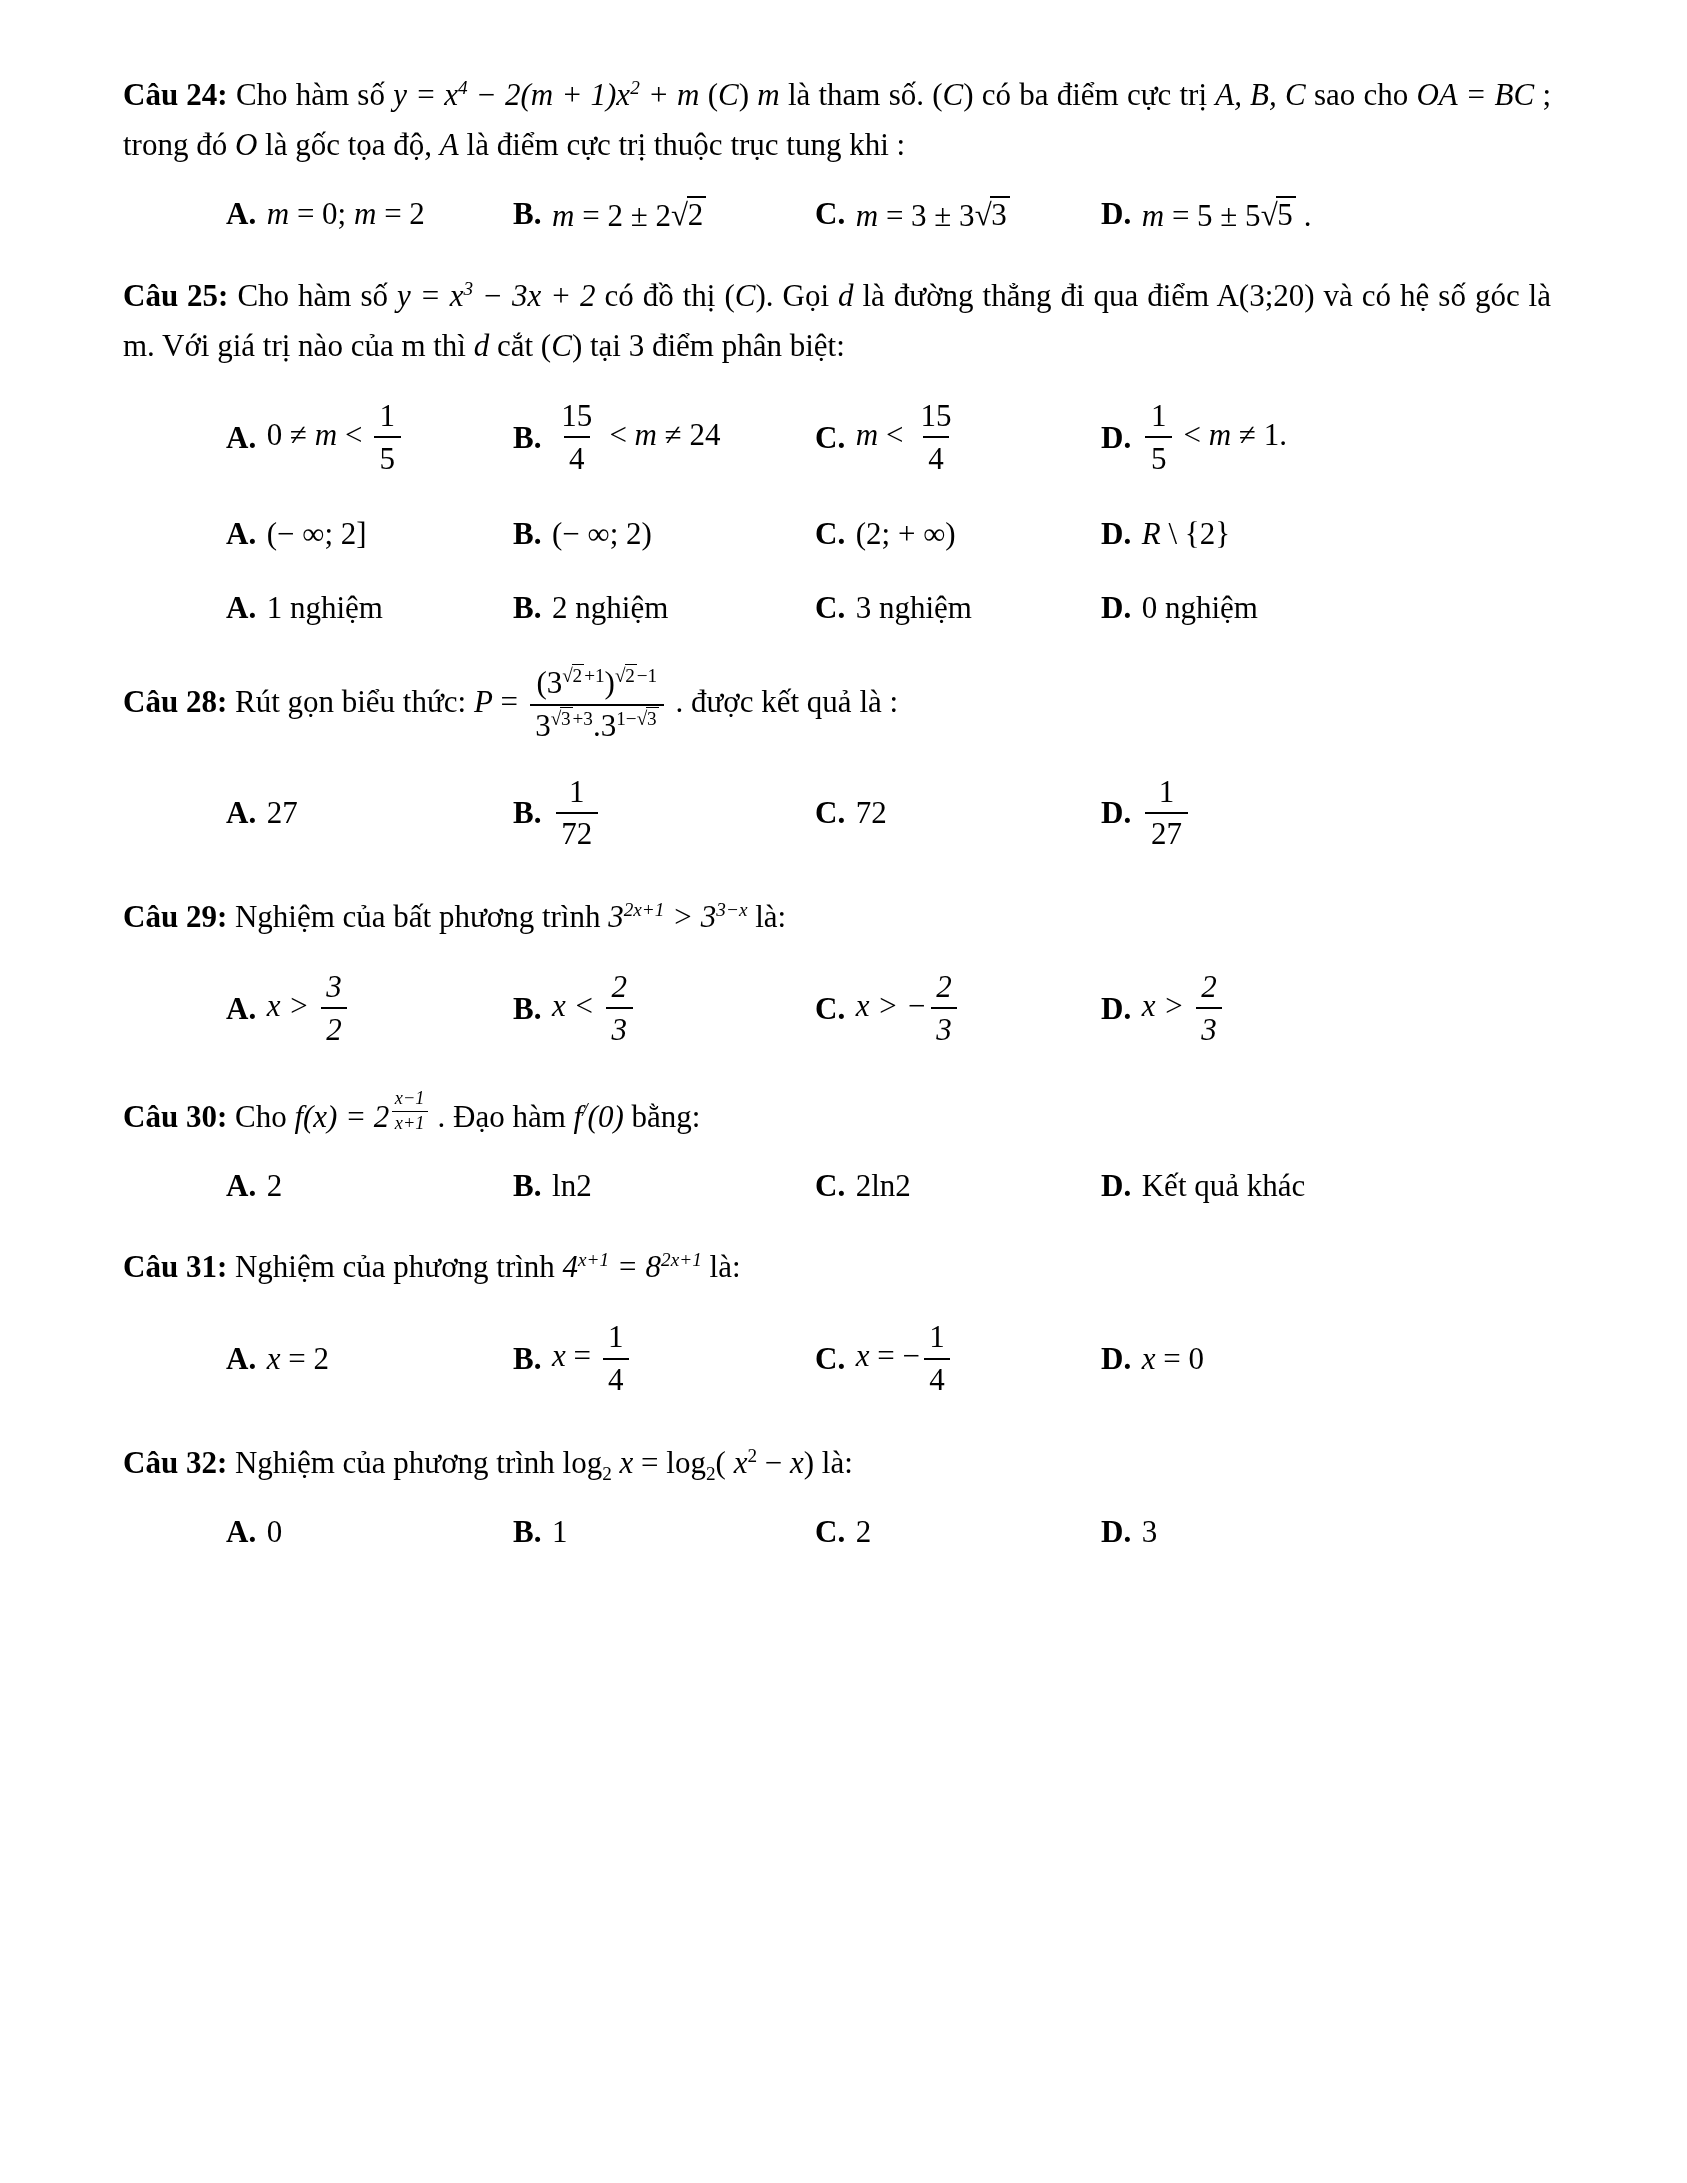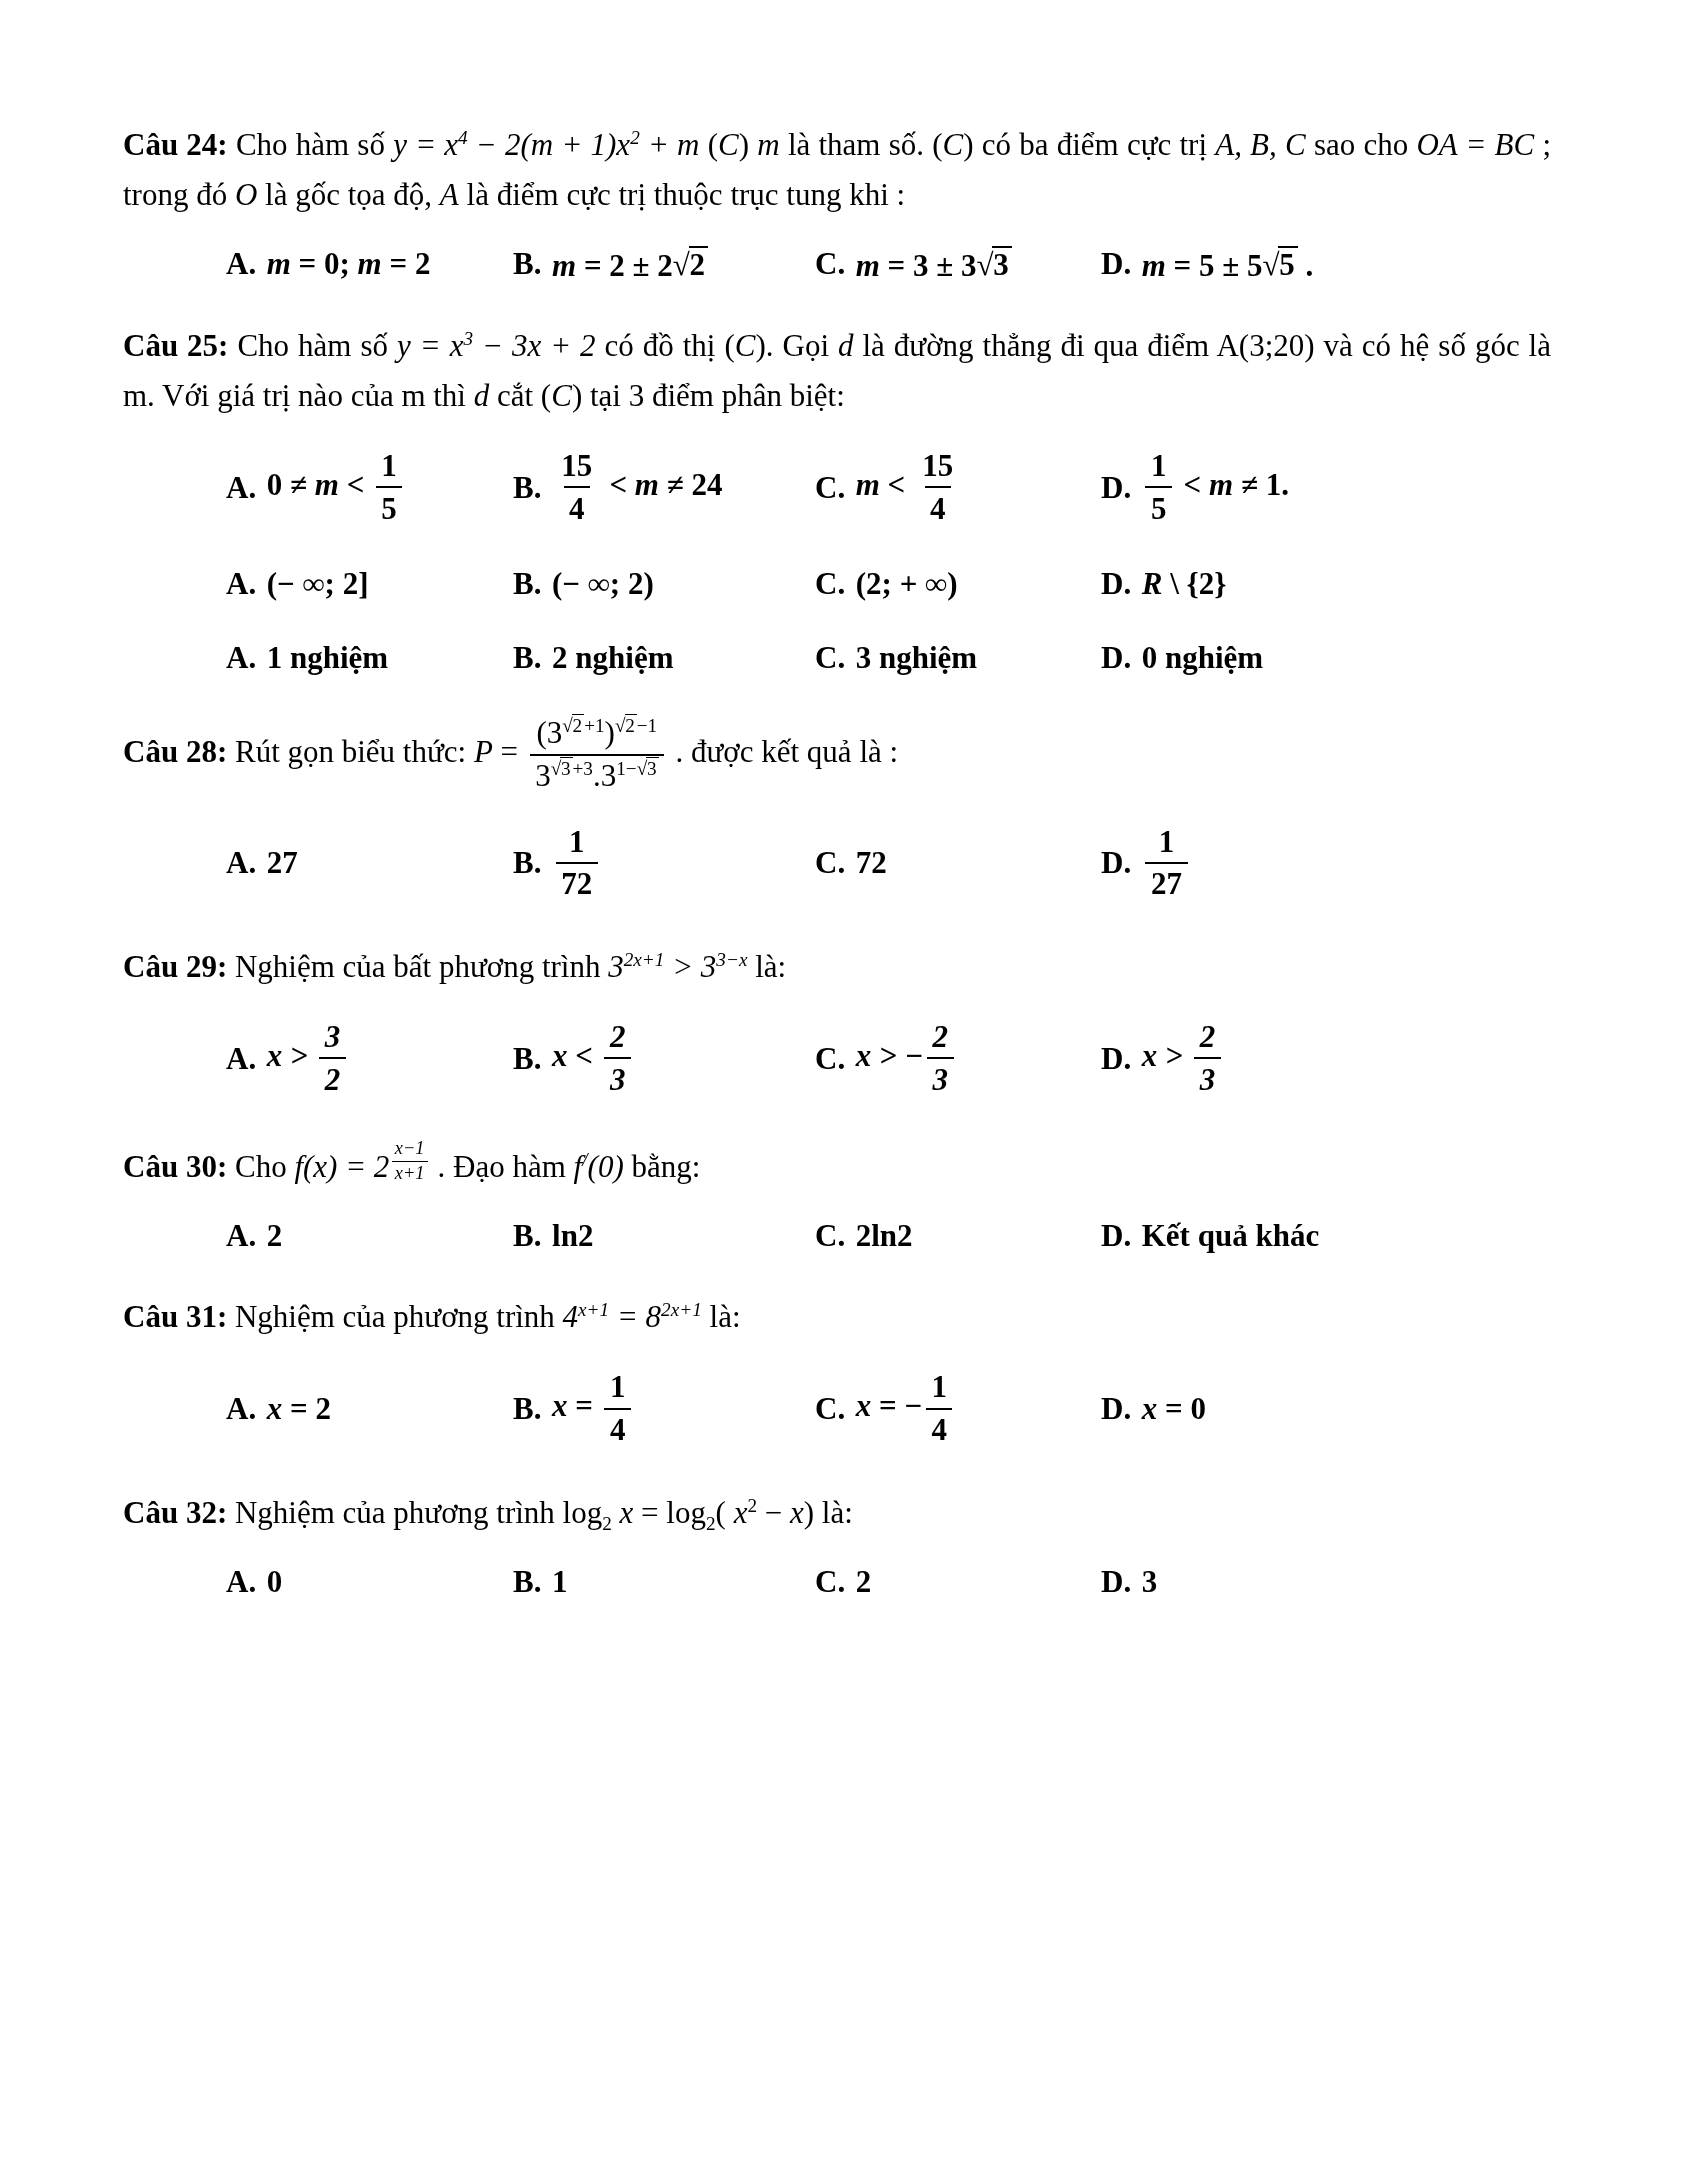--- a/index.html
+++ b/index.html
@@ -9,21 +9,21 @@
     height: 2183px;
     background: #ffffff;
     color: #000000;
     font-family: "Liberation Serif", serif;
     font-size: 31px;
     overflow: hidden;
   }
   .page {
     width: 100%;
     height: 100%;
-    padding: 120px 136px 0 123px;
+    padding: 70px 136px 0 123px;
   }
   .question { margin: 0 0 6.6px 0; }
   .q-body {
     margin: 0;
     line-height: 1.6;
     text-align: justify;
   }
   .q-label { font-weight: bold; }
   .options {
     display: flex;
@@ -34,21 +34,21 @@
   .option {
     flex: 0 0 auto;
     width: 287px;
     display: flex;
     align-items: center;
   }
   .option:nth-child(2) { width: 302px; }
   .option:nth-child(3) { width: 286px; }
   .option:nth-child(4) { width: auto; }
   .opt-label { font-weight: bold; margin-right: 10.6px; white-space: nowrap; }
-  .opt-text { white-space: nowrap; font-weight: bold; }
+  .opt-text { white-space: nowrap; }
 
   sup { font-size: 62%; vertical-align: super; line-height: 0; }
   sub { font-size: 62%; vertical-align: sub; line-height: 0; }
 
   .frac {
     display: inline-flex;
     flex-direction: column;
     align-items: center;
     text-align: center;
     vertical-align: middle;

